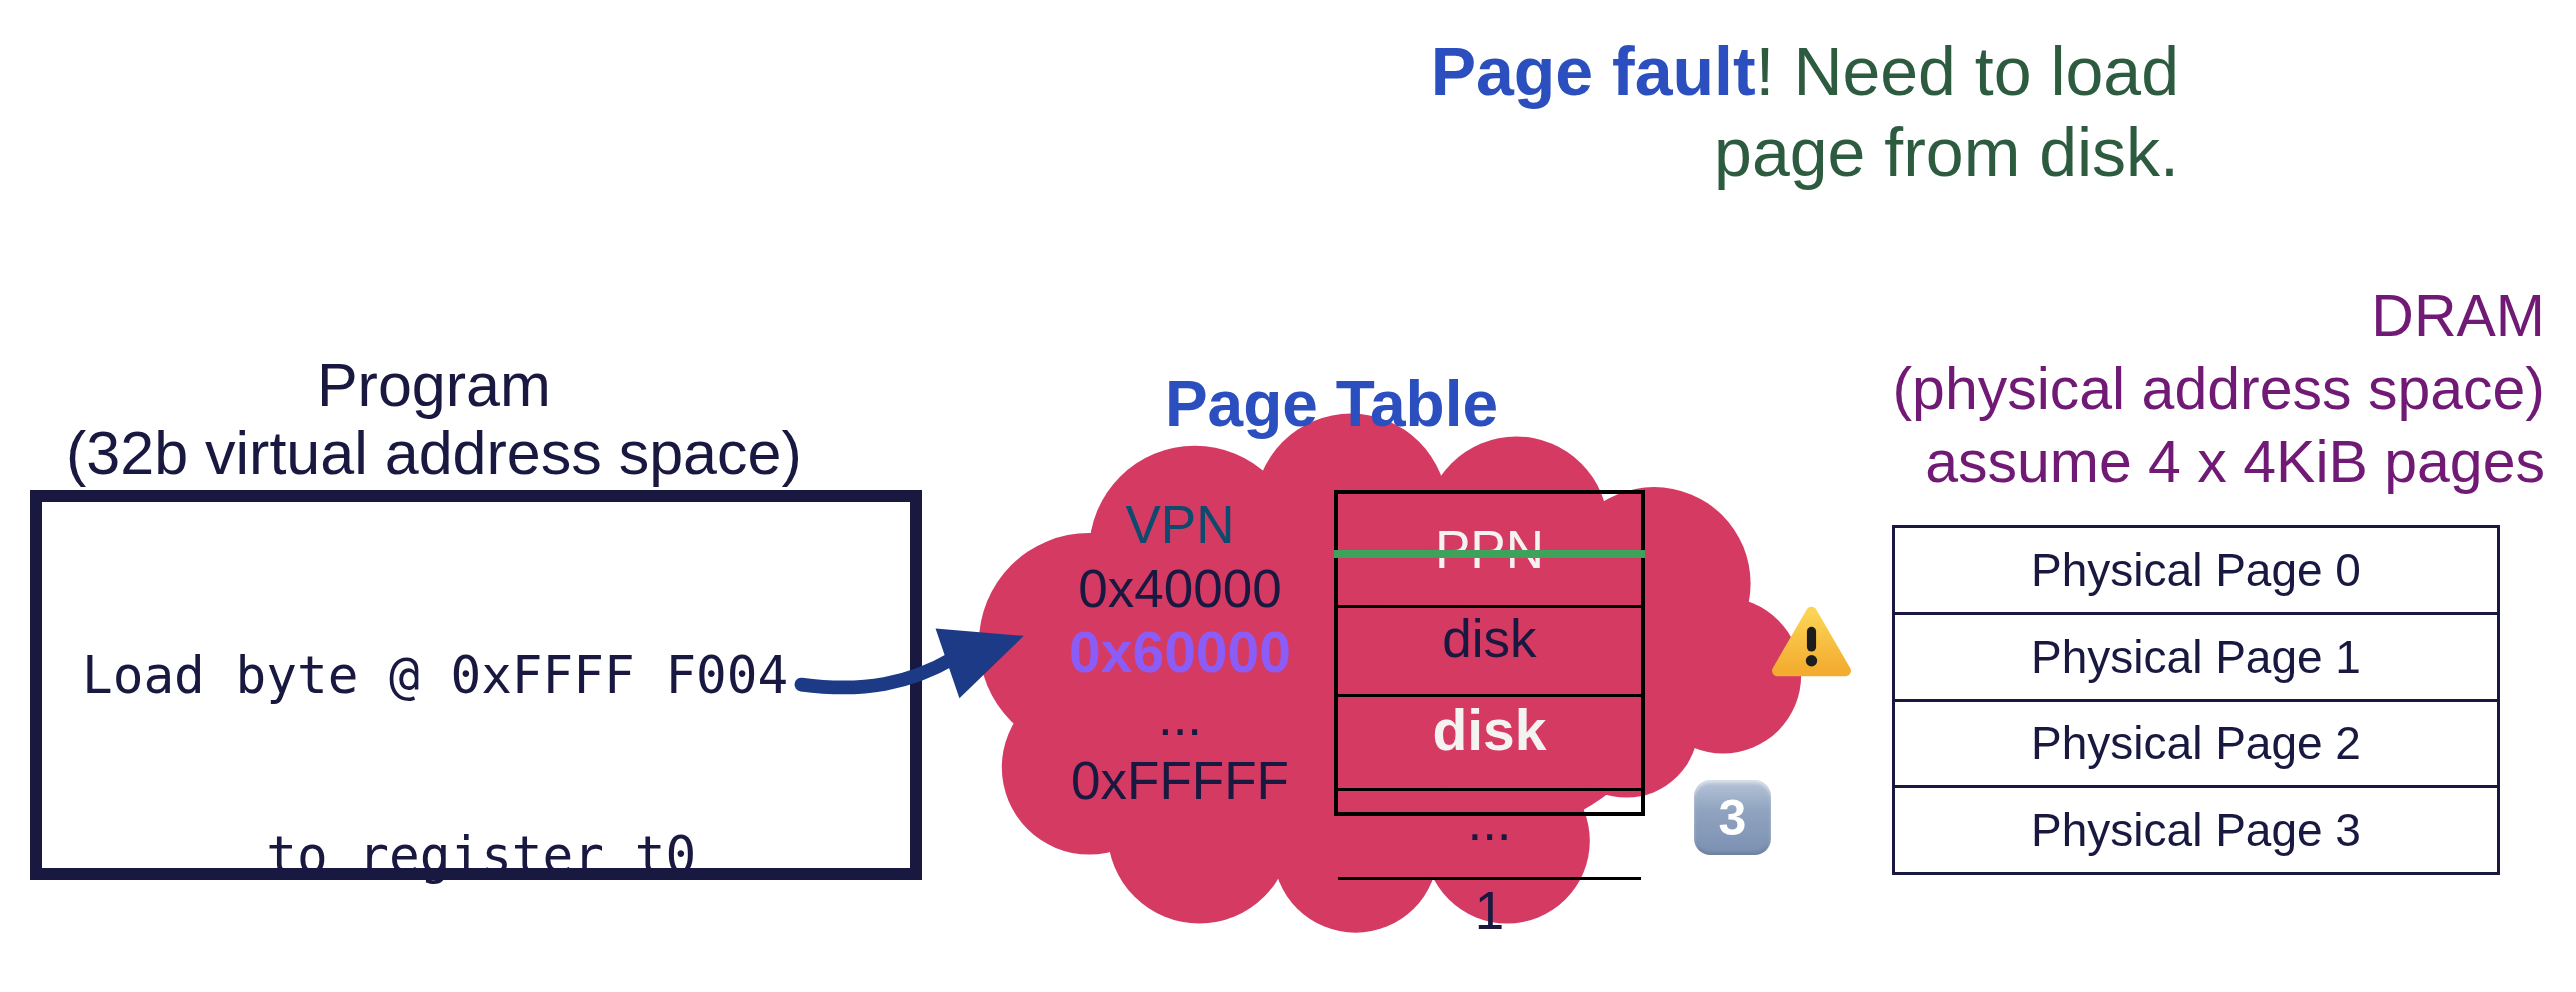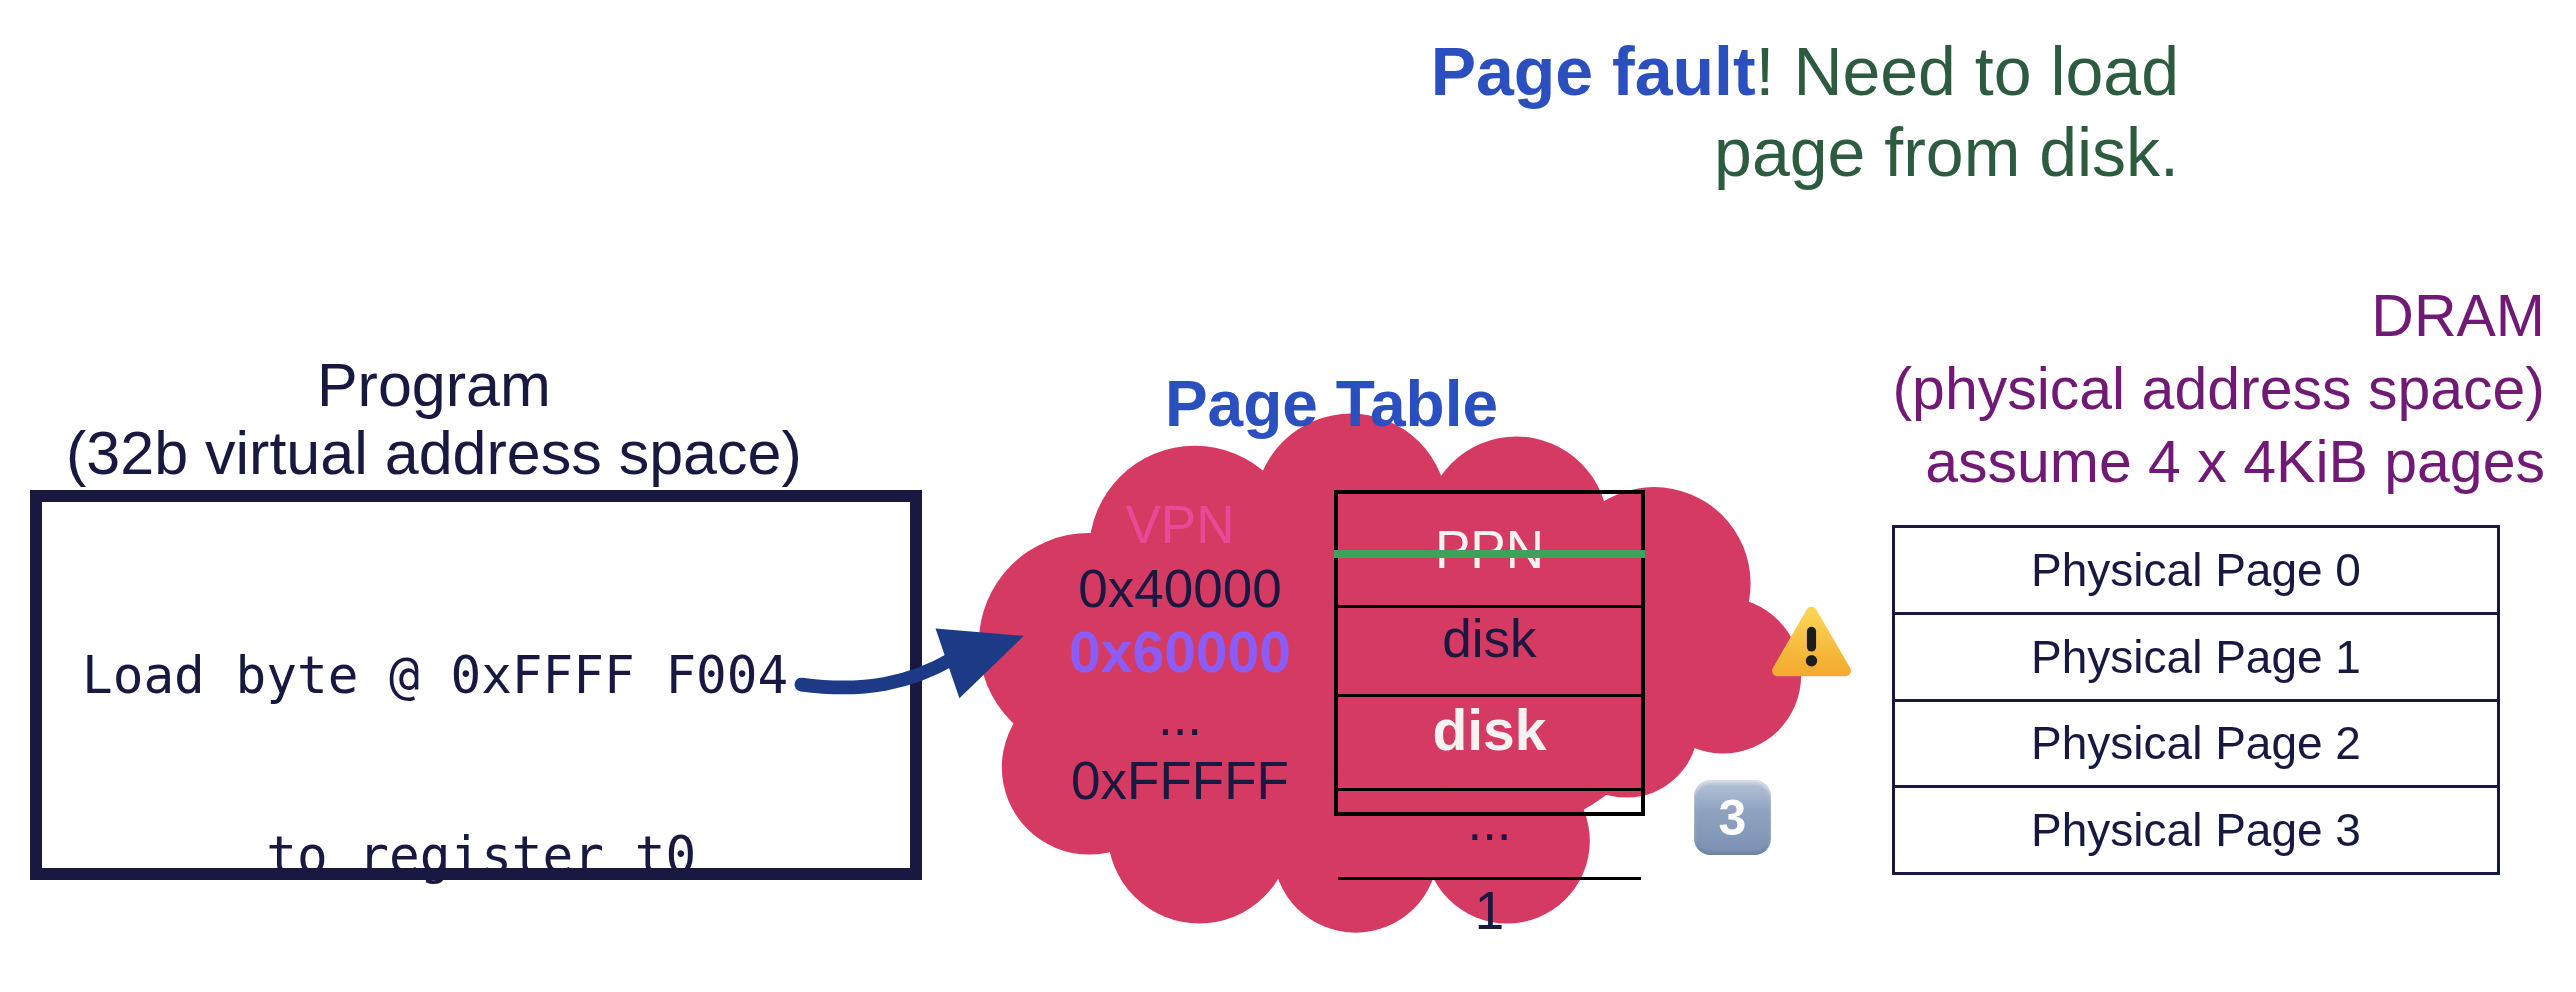--- a/index.html
+++ b/index.html
@@ -20,21 +20,21 @@
         font-size:51px;line-height:60px;color:#181840;white-space:pre;}
 
   
   .pt-title{position:absolute;left:1056px;top:368px;width:551px;text-align:center;
             font-size:64px;line-height:73px;font-weight:700;color:#2B4FBE;}
   .cloud-svg{position:absolute;left:919px;top:386px;width:919px;height:588px;}
 
   .vpn-col{position:absolute;left:1047px;top:492px;width:266px;}
   .vpn-row{height:64px;display:flex;align-items:center;justify-content:center;
            font-size:53px;color:#181840;}
-  .vpn-row.white{color:#ec4899;}
+  .vpn-row.white{color:#0c4a6e;}
   .vpn-row.whitebold{color:#8b5cf6;font-weight:700;font-size:57px;}
 
   .ppn-table{position:absolute;left:1334px;top:490px;width:311px;height:326px;
              border:4.6px solid #000000;box-sizing:border-box;display:flex;flex-direction:column;}
   .ppn-row{flex:1;display:flex;align-items:center;justify-content:center;
            font-size:53px;color:#181840;border-top:3.7px solid #000000;margin-top:25px;}
   .ppn-row:first-child{border-top:none;}
   .ppn-row.white{color:#F5F2F2;}
   .ppn-row.whitebold{color:#F5F2F2;font-weight:700;font-size:57px;}
   .green-line{position:absolute;left:1334px;top:550px;width:311px;height:8.3px;

